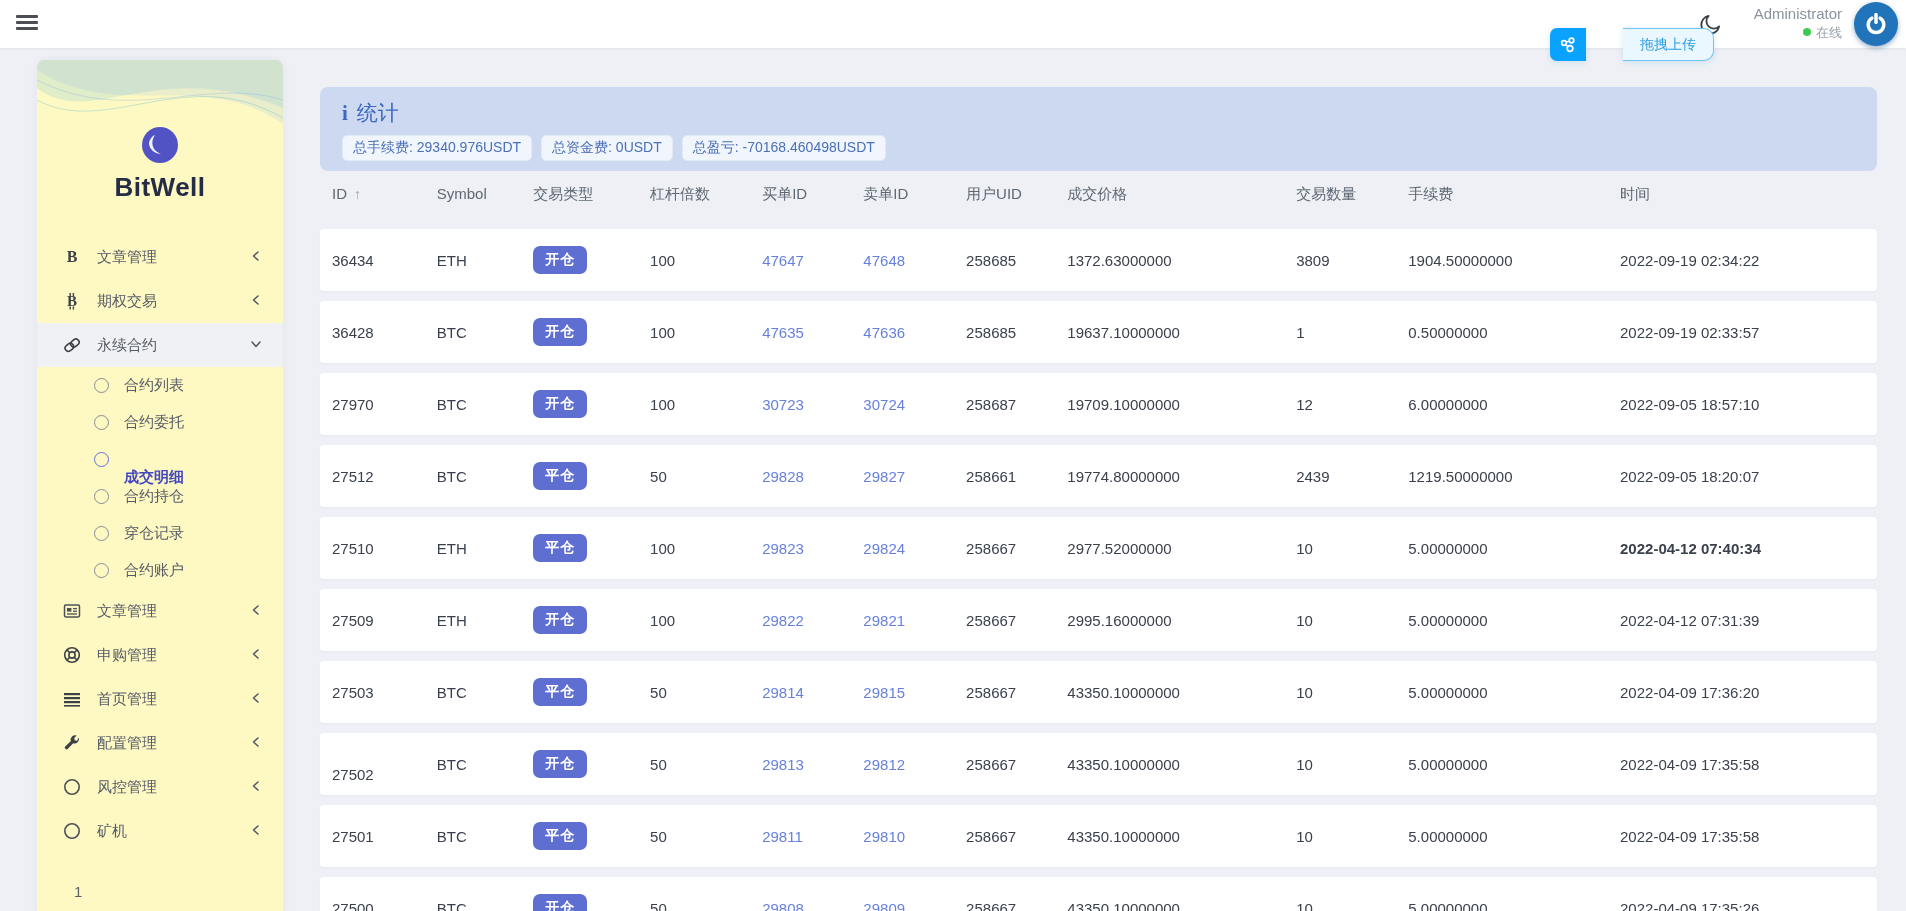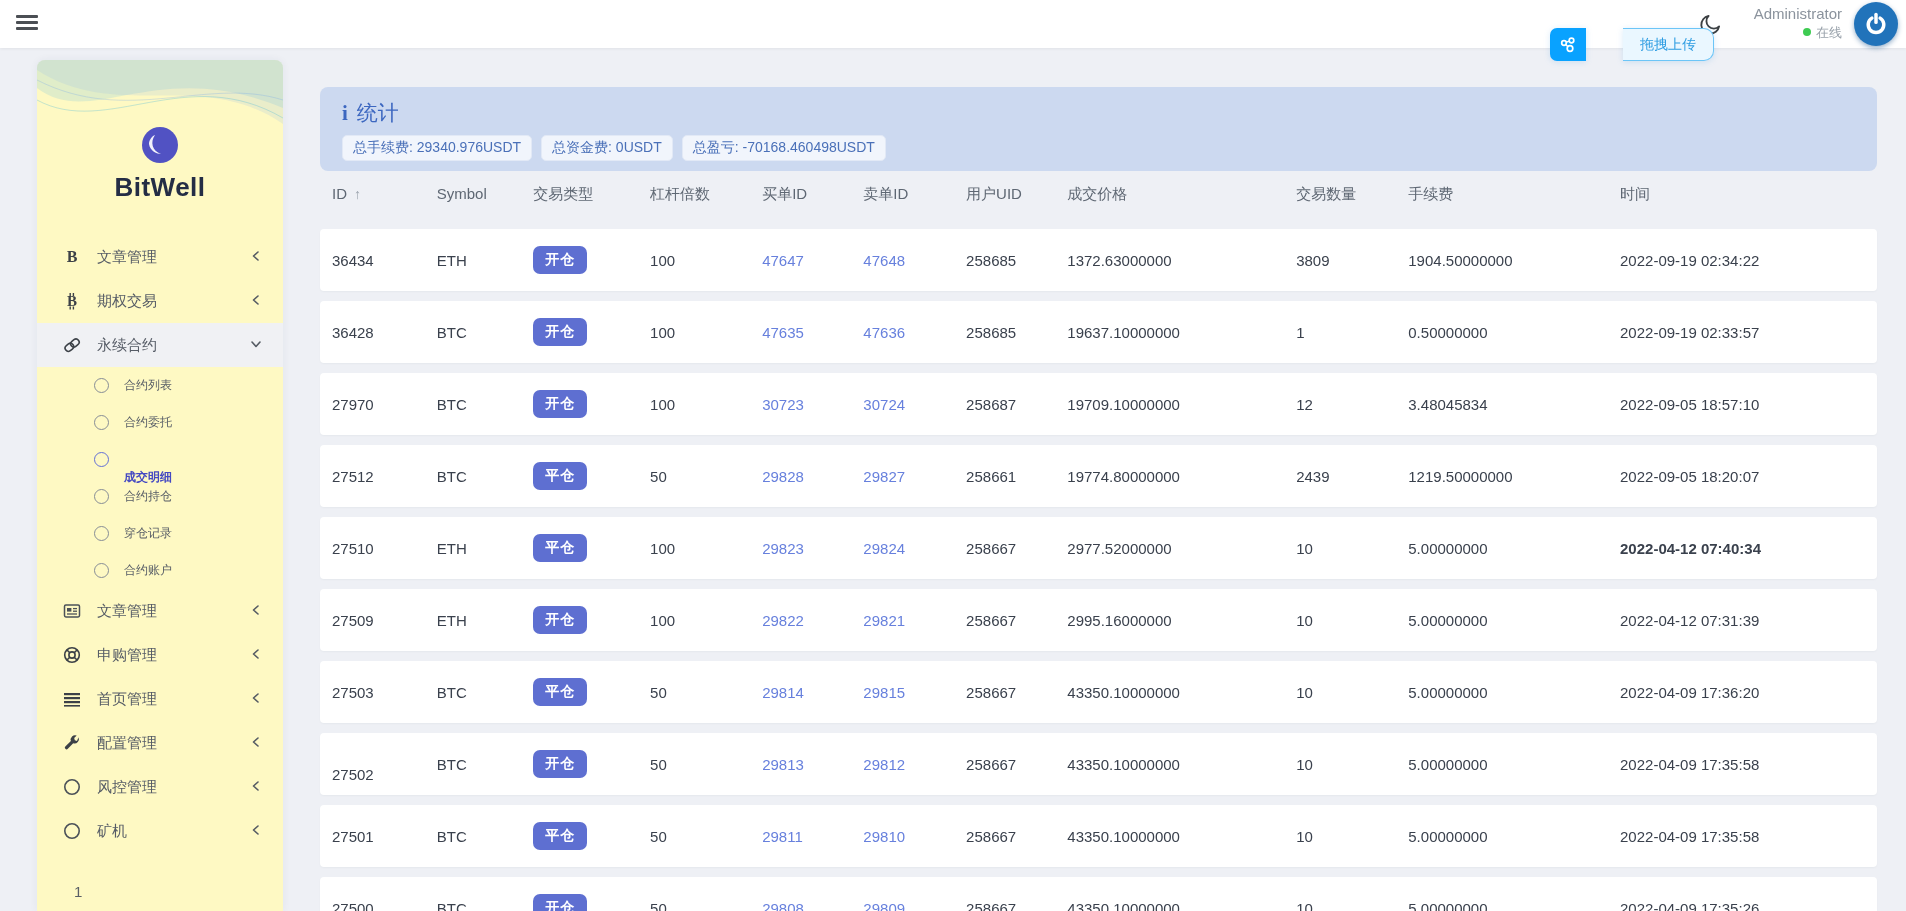--- a/index.html
+++ b/index.html
@@ -58,21 +58,21 @@
   .menu-item.active { background:#f0f1f4; }
   .menu-item .mi-icon { width:20px; display:flex; justify-content:center; color:#4b5158; }
   .menu-item .mi-label { margin-left:15px; font-size:15px; color:#565c66; flex:1; }
   .menu-item .mi-chev { width:16px; height:16px; }
   .submenu-item {
     height:37px; display:flex; align-items:center; padding-left:57px; cursor:pointer;
   }
   .submenu-item .circle {
     width:15px; height:15px; border-radius:50%; border:1.5px solid #878d96; flex:none;
   }
-  .submenu-item .sm-label { margin-left:15px; font-size:12px; color:#565c66; }
+  .submenu-item .sm-label { margin-left:15px; font-size:15px; color:#565c66; }
   .submenu-item.active .circle { border-color:#6470d6; }
   .submenu-item.active .sm-label { color:#4348c2; font-weight:bold;margin-top:36px; }
   .sidebar-footer { margin:30px 0 0 37px; font-size:15px; color:#5a5f66; }
 
   
   .main { position:absolute; left:320px; top:58px; width:1557px; height:853px; }
   .stats-card {
     height:84px; background:#ccd9f0; border-radius:8px; padding:12px 22px;margin-top:29px;
   }
   .stats-title { font-size:21px; color:#3c67c0; }
@@ -357,21 +357,21 @@
         <div class="trow">
           <div class="cell" style="width: 7.5%;">27970</div>
           <div class="cell" style="width: 6.2%;">BTC</div>
           <div class="cell" style="width: 7.5%;"><span class="type-badge">开仓</span></div>
           <div class="cell" style="width: 7.2%;">100</div>
           <div class="cell" style="width: 6.5%;"><span class="id-link">30723</span></div>
           <div class="cell" style="width: 6.6%;"><span class="id-link">30724</span></div>
           <div class="cell" style="width: 6.5%;">258687</div>
           <div class="cell" style="width: 14.7%;">19709.10000000</div>
           <div class="cell" style="width: 7.2%;">12</div>
-          <div class="cell" style="width: 13.6%;">3.48045834</div>
+          <div class="cell" style="width: 13.6%;">6.00000000</div>
           <div class="cell" style="width: 16.5%;">2022-09-05 18:57:10</div>
         </div>
         <div class="trow">
           <div class="cell" style="width: 7.5%;">27512</div>
           <div class="cell" style="width: 6.2%;">BTC</div>
           <div class="cell" style="width: 7.5%;"><span class="type-badge">平仓</span></div>
           <div class="cell" style="width: 7.2%;">50</div>
           <div class="cell" style="width: 6.5%;"><span class="id-link">29828</span></div>
           <div class="cell" style="width: 6.6%;"><span class="id-link">29827</span></div>
           <div class="cell" style="width: 6.5%;">258661</div>

